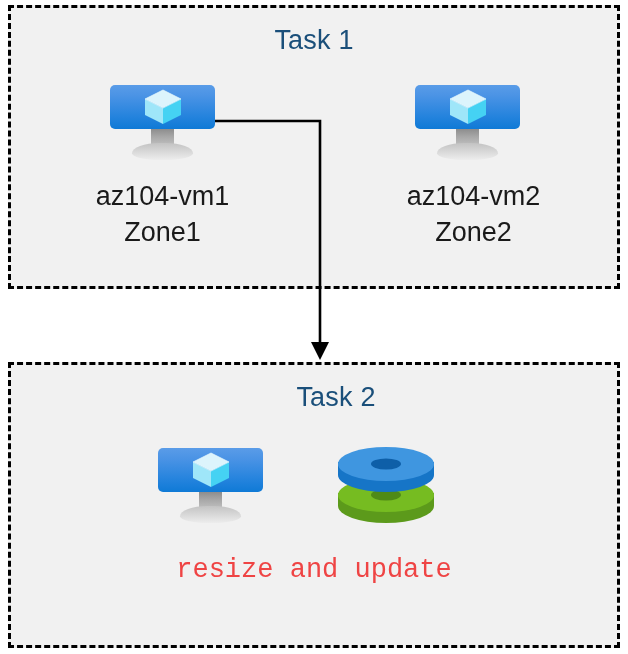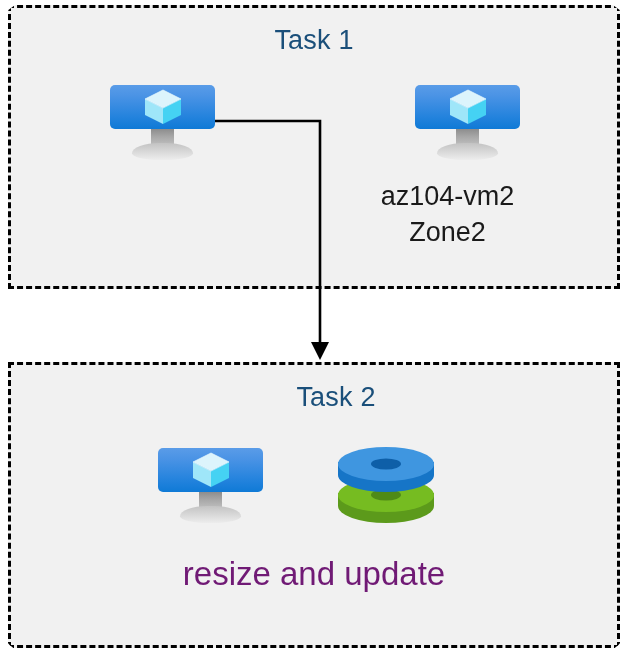--- a/index.html
+++ b/index.html
@@ -10,21 +10,20 @@
   }
   body {
     font-family: "Liberation Sans", sans-serif;
   }
   #canvas {
     position: relative;
     width: 628px;
     height: 654px;
     background: #ffffff;
     overflow: hidden;
-    border-radius: 32px;
   }
 
   
   .task-box {
     position: absolute;
     background: #f1f1f1;
     border: 3px dashed #000000;
     box-sizing: border-box;
   }
   #task1-box { left: 8px;  top: 5px;   width: 612px; height: 284px; }
@@ -75,23 +74,23 @@
     text-align: center;
     color: #1a1a1a;
     font-size: 27px;
     line-height: 36px;
     font-family: "Liberation Sans", sans-serif;
     white-space: pre-line;
   }
   .caption {
     position: absolute;
     text-align: center;
-    color: #701a75;
-    font-size: 33px;
-    font-family: Liberation Sans, sans-serif;
+    color: #ef4444;
+    font-size: 27px;
+    font-family: Liberation Mono, monospace;
   }
 </style>
 </head>
 <body>
 
 <div id="canvas">
 
   <div class="task-box" id="task1-box"></div>
   <div class="task-title" id="task1-title">Task 1</div>
 
@@ -100,34 +99,36 @@
     <svg width="44" height="40" viewBox="0 0 44 40" style="position:absolute; left:31px; top:2px;">
       <polygon points="22,3 40,12 22,21 4,12" fill="#dcf4fc"></polygon>
       <polygon points="4,12 22,21 22,37 4,28" fill="#9fe6f9"></polygon>
       <polygon points="22,21 40,12 40,28 22,37" fill="#45d2f3"></polygon>
       <polygon points="22,3 40,12 22,21 4,12" fill="none" stroke="#eaf9fd" stroke-width="0.7"></polygon>
     </svg>
     <div class="vm-stand-neck" style="left:41px; top:44px; width:23px; height:20px;"></div>
     <div class="vm-stand-base" style="left:22px; top:58px; width:61px; height:17px;"></div>
   </div>
 
+  <div class="vm-label" style="left:55px; top:178px; width:215px;">az104-vm1
+Zone1</div>
 
   <div class="vm-icon" style="left:415px; top:85px; width:105px; height:78px;">
     <div class="vm-screen" style="width:105px; height:44px;"></div>
     <svg width="44" height="40" viewBox="0 0 44 40" style="position:absolute; left:31px; top:2px;">
       <polygon points="22,3 40,12 22,21 4,12" fill="#dcf4fc"></polygon>
       <polygon points="4,12 22,21 22,37 4,28" fill="#9fe6f9"></polygon>
       <polygon points="22,21 40,12 40,28 22,37" fill="#45d2f3"></polygon>
       <polygon points="22,3 40,12 22,21 4,12" fill="none" stroke="#eaf9fd" stroke-width="0.7"></polygon>
     </svg>
     <div class="vm-stand-neck" style="left:41px; top:44px; width:23px; height:20px;"></div>
     <div class="vm-stand-base" style="left:22px; top:58px; width:61px; height:17px;"></div>
   </div>
 
-  <div class="vm-label" style="left:340px; top:178px; width:215px;">az104-vm2
+  <div class="vm-label" style="left:366px; top:178px; width:215px;">az104-vm2
 Zone2</div>
 
   <svg id="connector" width="628" height="654">
     <path d="M 215 121 L 320 121 L 320 345" fill="none" stroke="#000000" stroke-width="2.6"></path>
     <polygon points="320,360 311,342 329,342" fill="#000000"></polygon>
   </svg>
 
   <div class="task-box" id="task2-box"></div>
   <div class="task-title" id="task2-title">Task 2</div>
 

